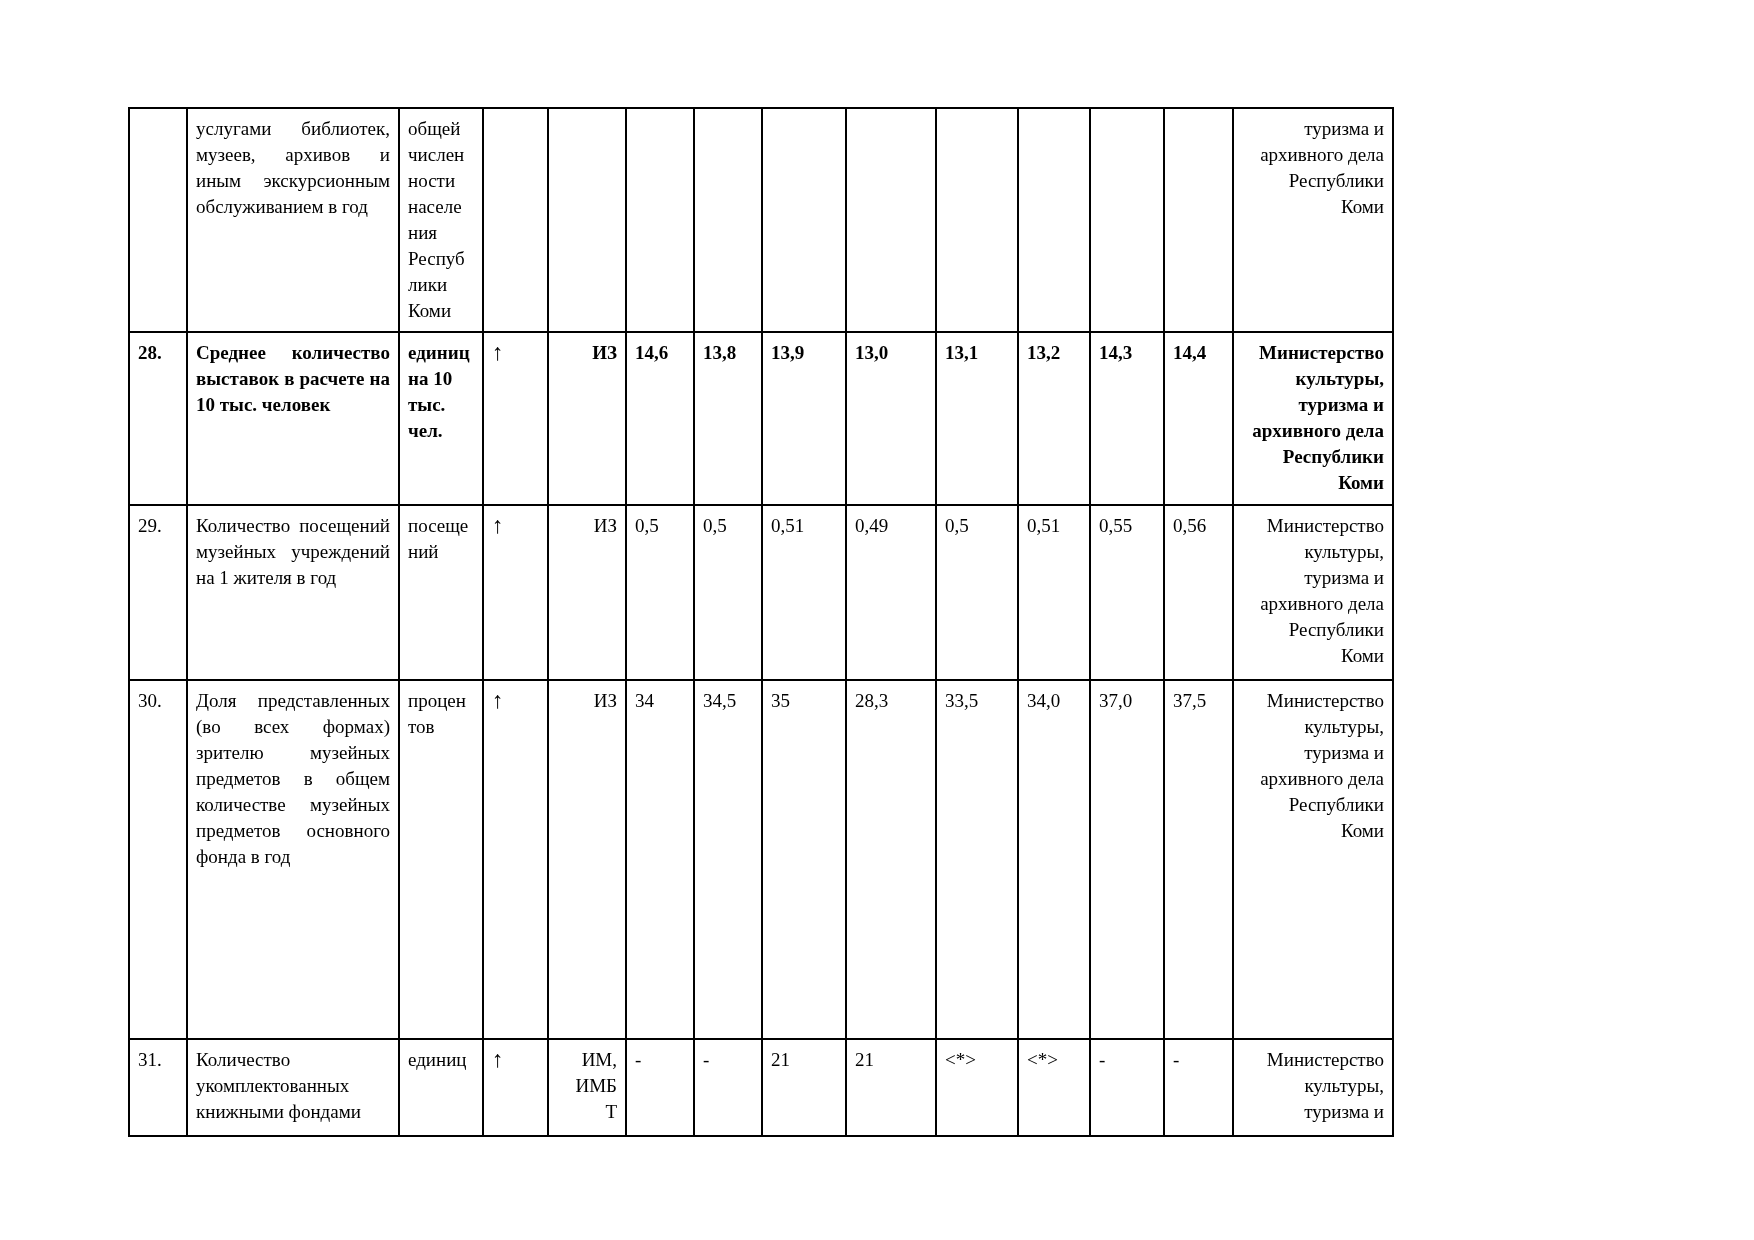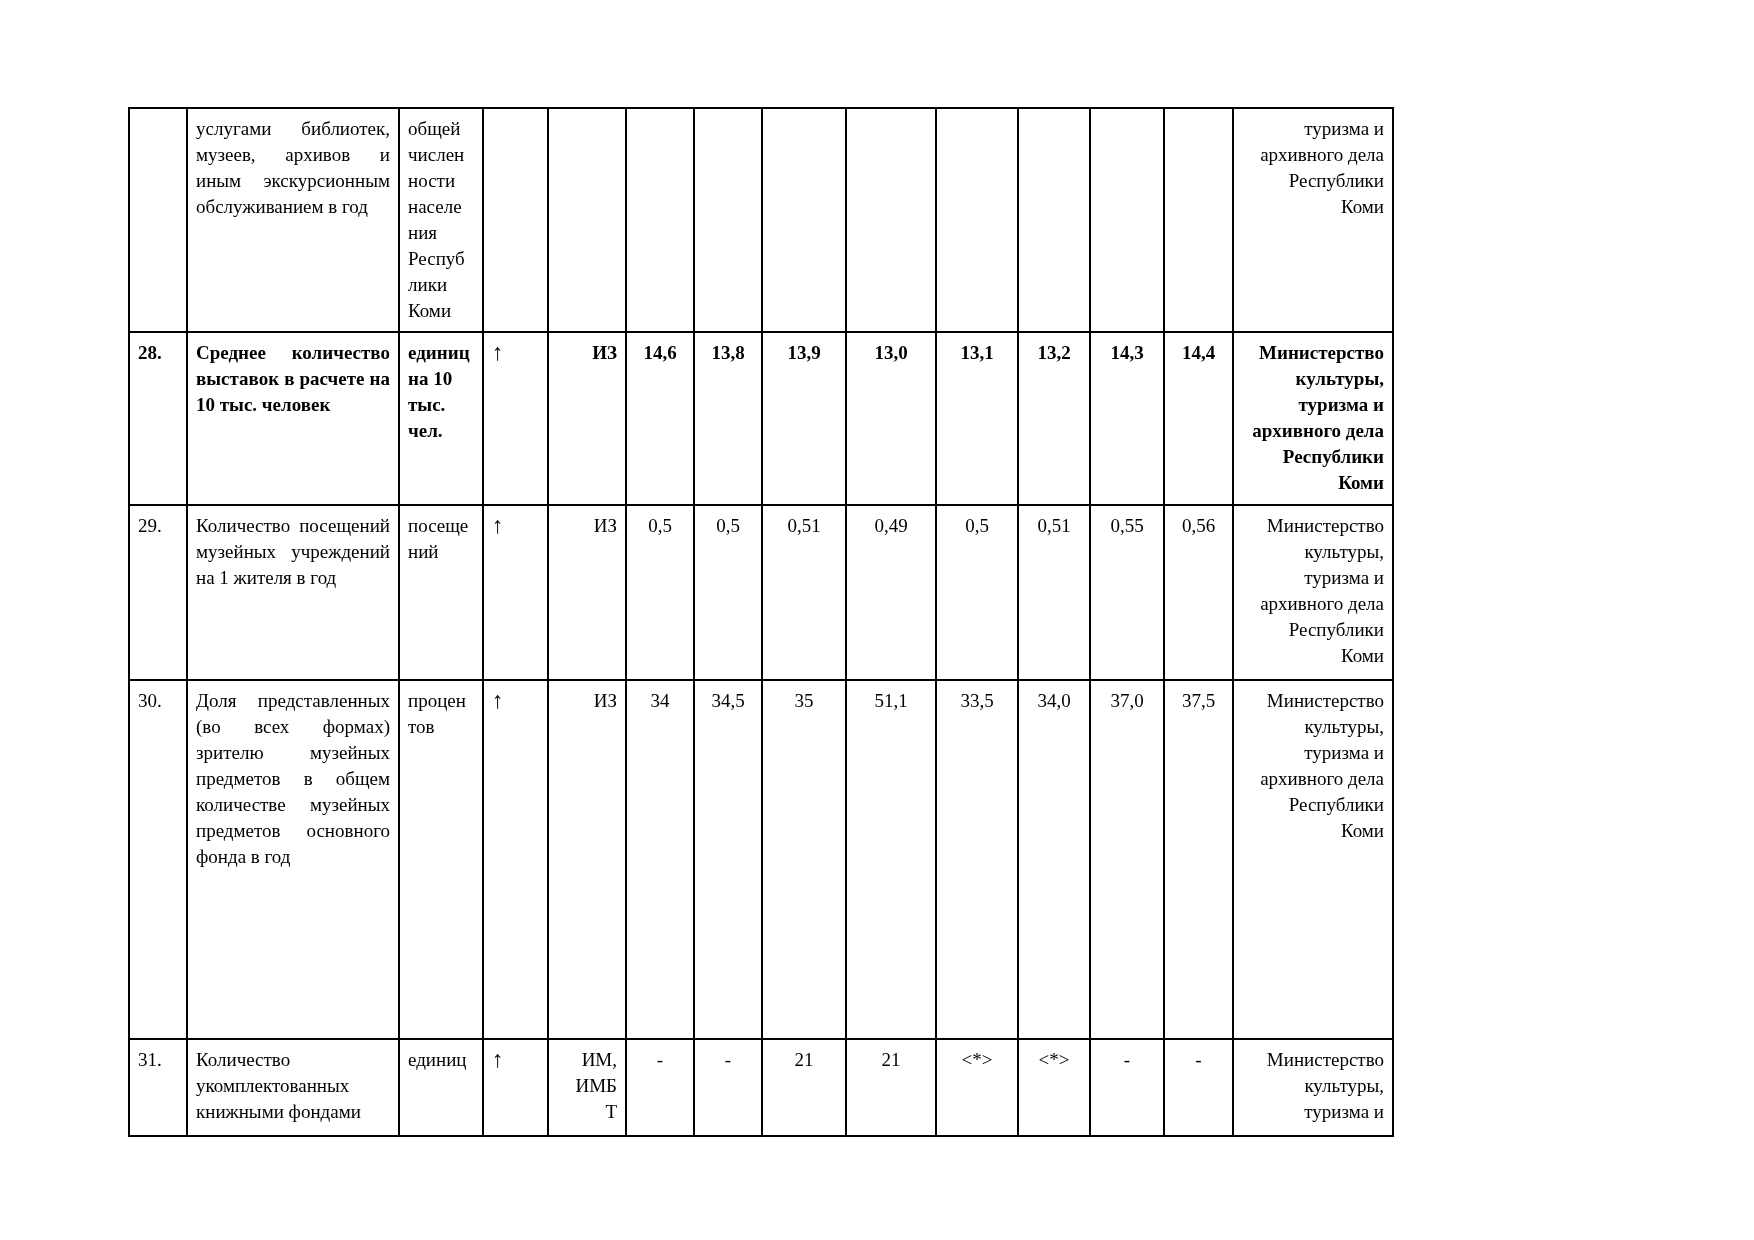--- a/index.html
+++ b/index.html
@@ -36,21 +36,21 @@
   tr.r1 { height: 173px; font-weight: bold; }
   tr.r2 { height: 175px; }
   tr.r3 { height: 359px; }
   tr.r4 { height: 97px; }
 
   td.c-num  { text-align: left; }
   td.c-name { text-align: justify; border-radius: 31px; }
   td.c-unit { white-space: pre-line; }
   td.c-trend { font-size: 23px; padding-left: 11px; }
   td.c-src  { white-space: pre-line; text-align: right; }
-  td.c-val  { text-align: center; }
+  td.c-val  { }
   td.c-resp { text-align: right; }
 
   .clip {
     max-height: 82px;
     overflow: hidden;
     white-space: inherit;
     text-align: inherit;
   }
 </style>
 </head>
@@ -141,21 +141,21 @@
       <tr class="r3">
         <td class="c-num">30.</td>
         <td class="c-name">Доля представленных (во всех формах) зрителю музейных предметов в общем количестве музейных предметов основного фонда в год</td>
         <td class="c-unit">процен
 тов</td>
         <td class="c-trend">↑</td>
         <td class="c-src">ИЗ</td>
         <td class="c-val">34</td>
         <td class="c-val">34,5</td>
         <td class="c-val">35</td>
-        <td class="c-val">51,1</td>
+        <td class="c-val">28,3</td>
         <td class="c-val">33,5</td>
         <td class="c-val">34,0</td>
         <td class="c-val">37,0</td>
         <td class="c-val">37,5</td>
         <td class="c-resp">Министерство культуры, туризма и архивного дела Республики Коми</td>
       </tr>
 
       <tr class="r4">
         <td class="c-num">
             <div class="clip">31.</div>

